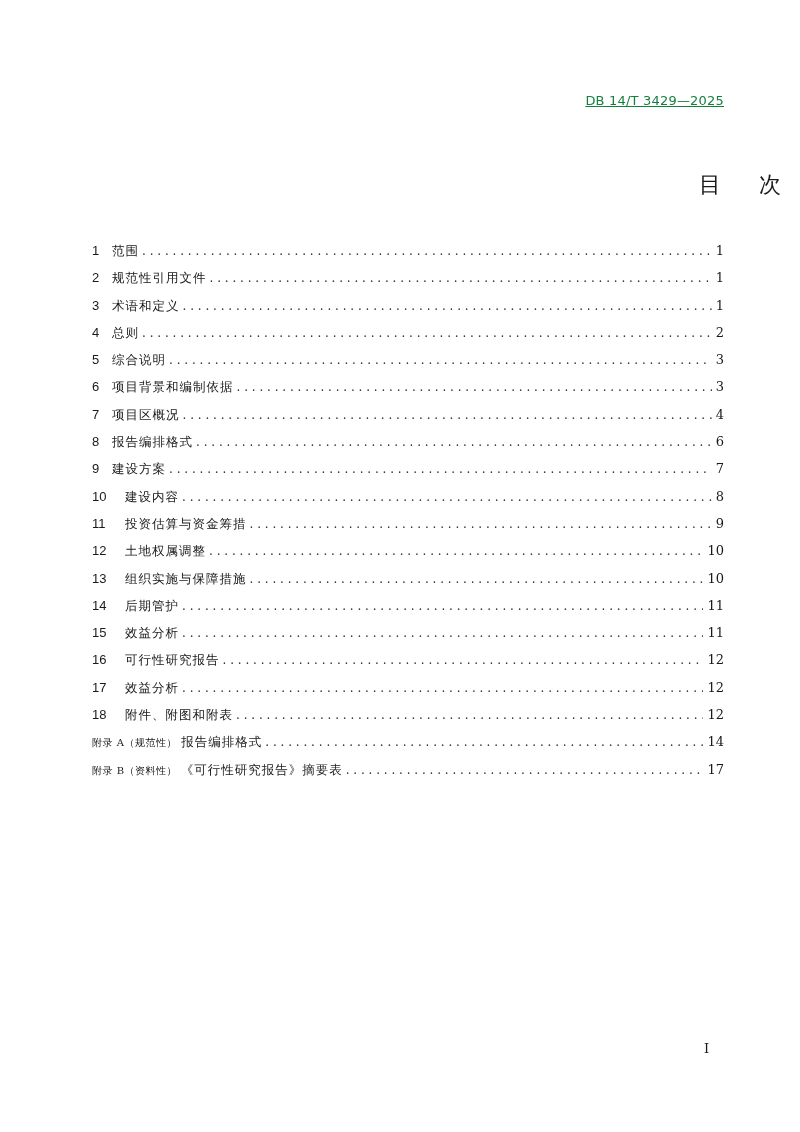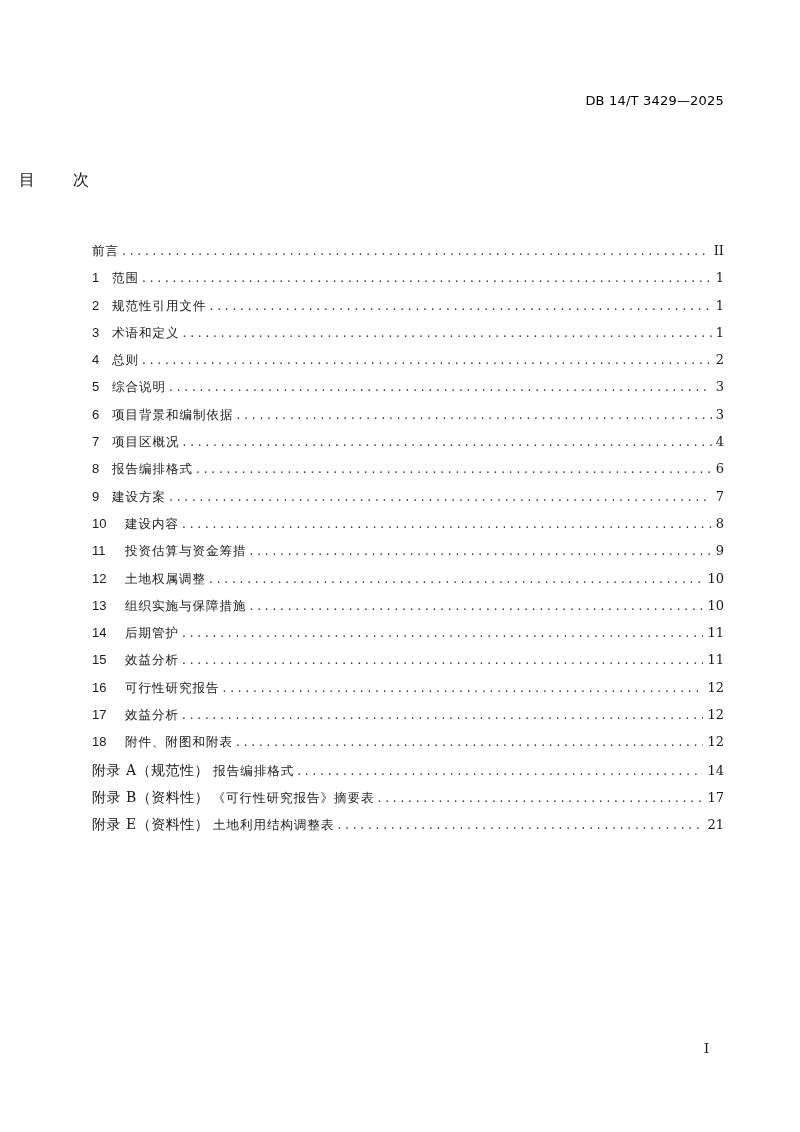--- a/index.html
+++ b/index.html
@@ -15,29 +15,30 @@
       color: #1a1a1a;
       font-family: "DejaVu Sans", "Liberation Sans", sans-serif;
     }
     .doc-code {
       position: absolute;
       top: 93px;
       right: 76px;
       font-family: "DejaVu Sans", sans-serif;
       font-size: 13px;
       letter-spacing: 0.2px;
-      color: #000000;
+      color: #15803d;
+      text-decoration: underline;
     }
     .toc-title {
       position: absolute;
       top: 170px;
       left: 0;
       width: 800px;
-      text-align: left;
-      font-size: 16px;
+      text-align: right;
+      font-size: 22px;
       font-family: "DejaVu Sans", sans-serif;
       letter-spacing: 0;
     }
     .toc-title span {
       display: inline-block;
       margin: 0 19px;
     }
     .toc {
       position: absolute;
       top: 241px;
@@ -82,21 +83,21 @@
     }
     .toc-page {
       flex: 0 0 auto;
       font-family: "DejaVu Serif", "Liberation Serif", serif;
       font-size: 13px;
       text-align: right;
       min-width: 8px;
     }
     .appendix-prefix {
       font-family: "DejaVu Serif", serif;
-      font-size: 14px;
+      font-size: 10px;
       letter-spacing: 0.5px;
     }
     .appendix-sep {
       display: inline-block;
       width: 8px;
     }
     .page-number {
       position: absolute;
       top: 1041px;
       left: 704px;
@@ -108,25 +109,20 @@
 <body>
 
 <div class="doc-code">DB 14/T 3429—2025</div>
 
 <div class="toc-title">
   <span>目</span><span>次</span>
 </div>
 
 <div class="toc">
 
-  <div class="toc-row">
-    <span class="toc-label">前言</span>
-    <span class="toc-leader"></span>
-    <span class="toc-page">II</span>
-  </div>
 
   <div class="toc-row">
     <span class="toc-num single">1</span>
     <span class="toc-label">范围</span>
     <span class="toc-leader"></span>
     <span class="toc-page">1</span>
   </div>
   <div class="toc-row">
     <span class="toc-num single">2</span>
     <span class="toc-label">规范性引用文件</span>
@@ -238,23 +234,16 @@
     <span class="toc-leader"></span>
     <span class="toc-page">14</span>
   </div>
   <div class="toc-row">
     <span class="toc-label appendix-prefix">附录 B（资料性）</span>
     <span class="appendix-sep"></span>
     <span class="toc-label">《可行性研究报告》摘要表</span>
     <span class="toc-leader"></span>
     <span class="toc-page">17</span>
   </div>
-  <div class="toc-row">
-    <span class="toc-label appendix-prefix">附录 E（资料性）</span>
-    <span class="appendix-sep"></span>
-    <span class="toc-label">土地利用结构调整表</span>
-    <span class="toc-leader"></span>
-    <span class="toc-page">21</span>
-  </div>
 
 </div>
 
 <div class="page-number">I</div>
 
 </body></html>

